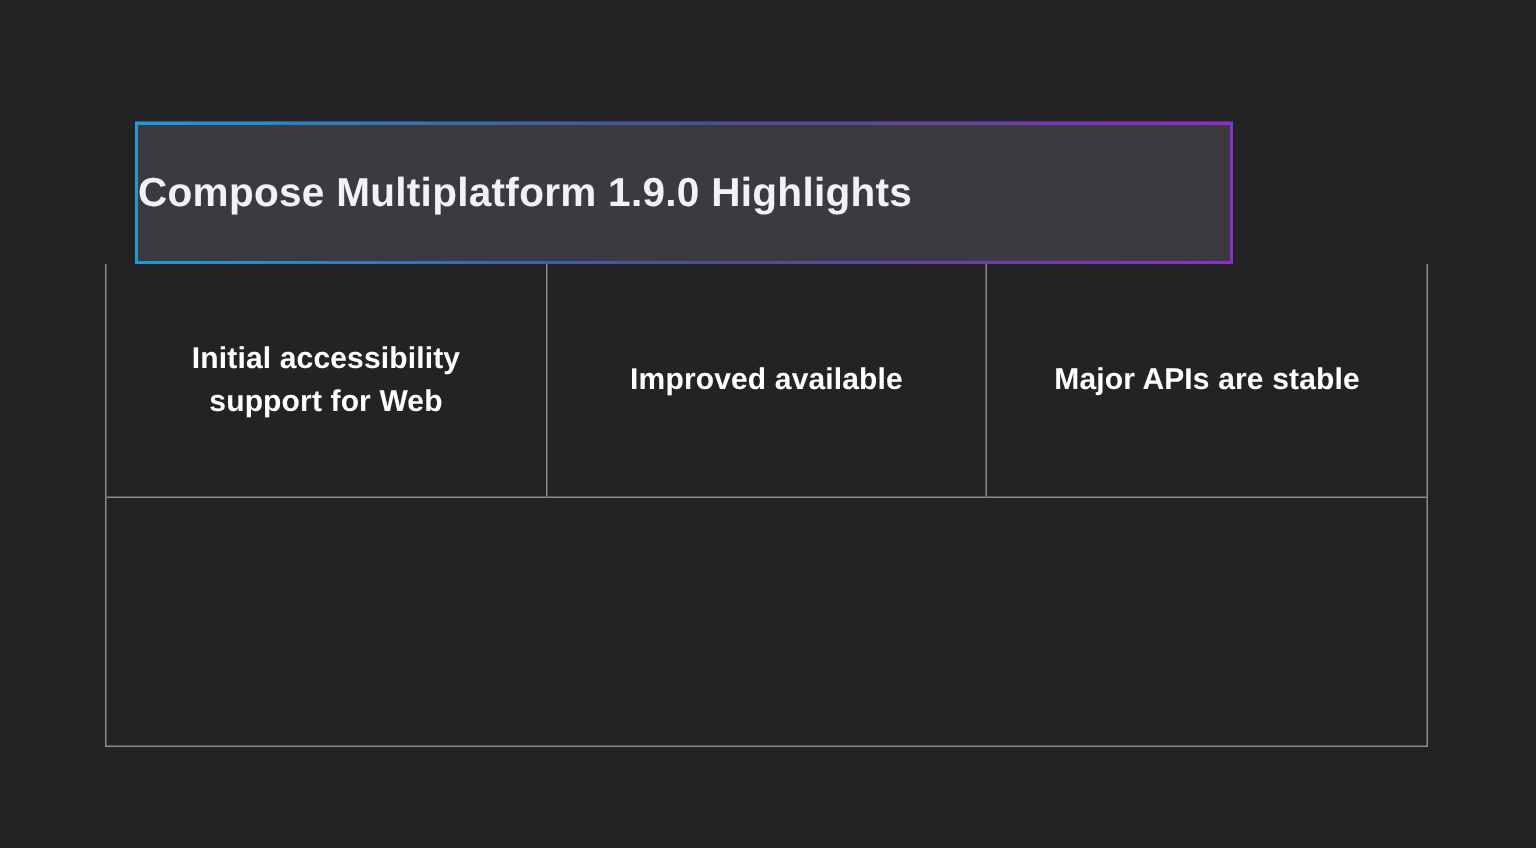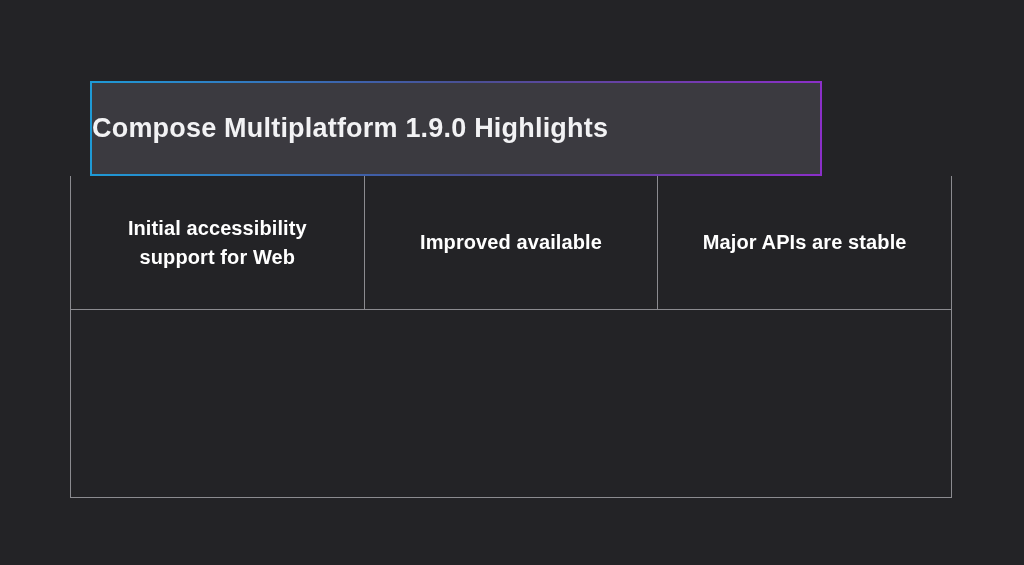--- a/index.html
+++ b/index.html
@@ -74,21 +74,21 @@
     background: #232326;
   }
 
   .table-row {
     display: flex;
     width: 100%;
     box-sizing: border-box;
   }
 
   .header-row {
-    height: 134px;
+    height: 156px;
     border-bottom: 1px solid #8b8b90;
   }
 
   .body-row {
     flex: 1;
   }
 
   .cell {
     flex: 1 1 0;
     box-sizing: border-box;

